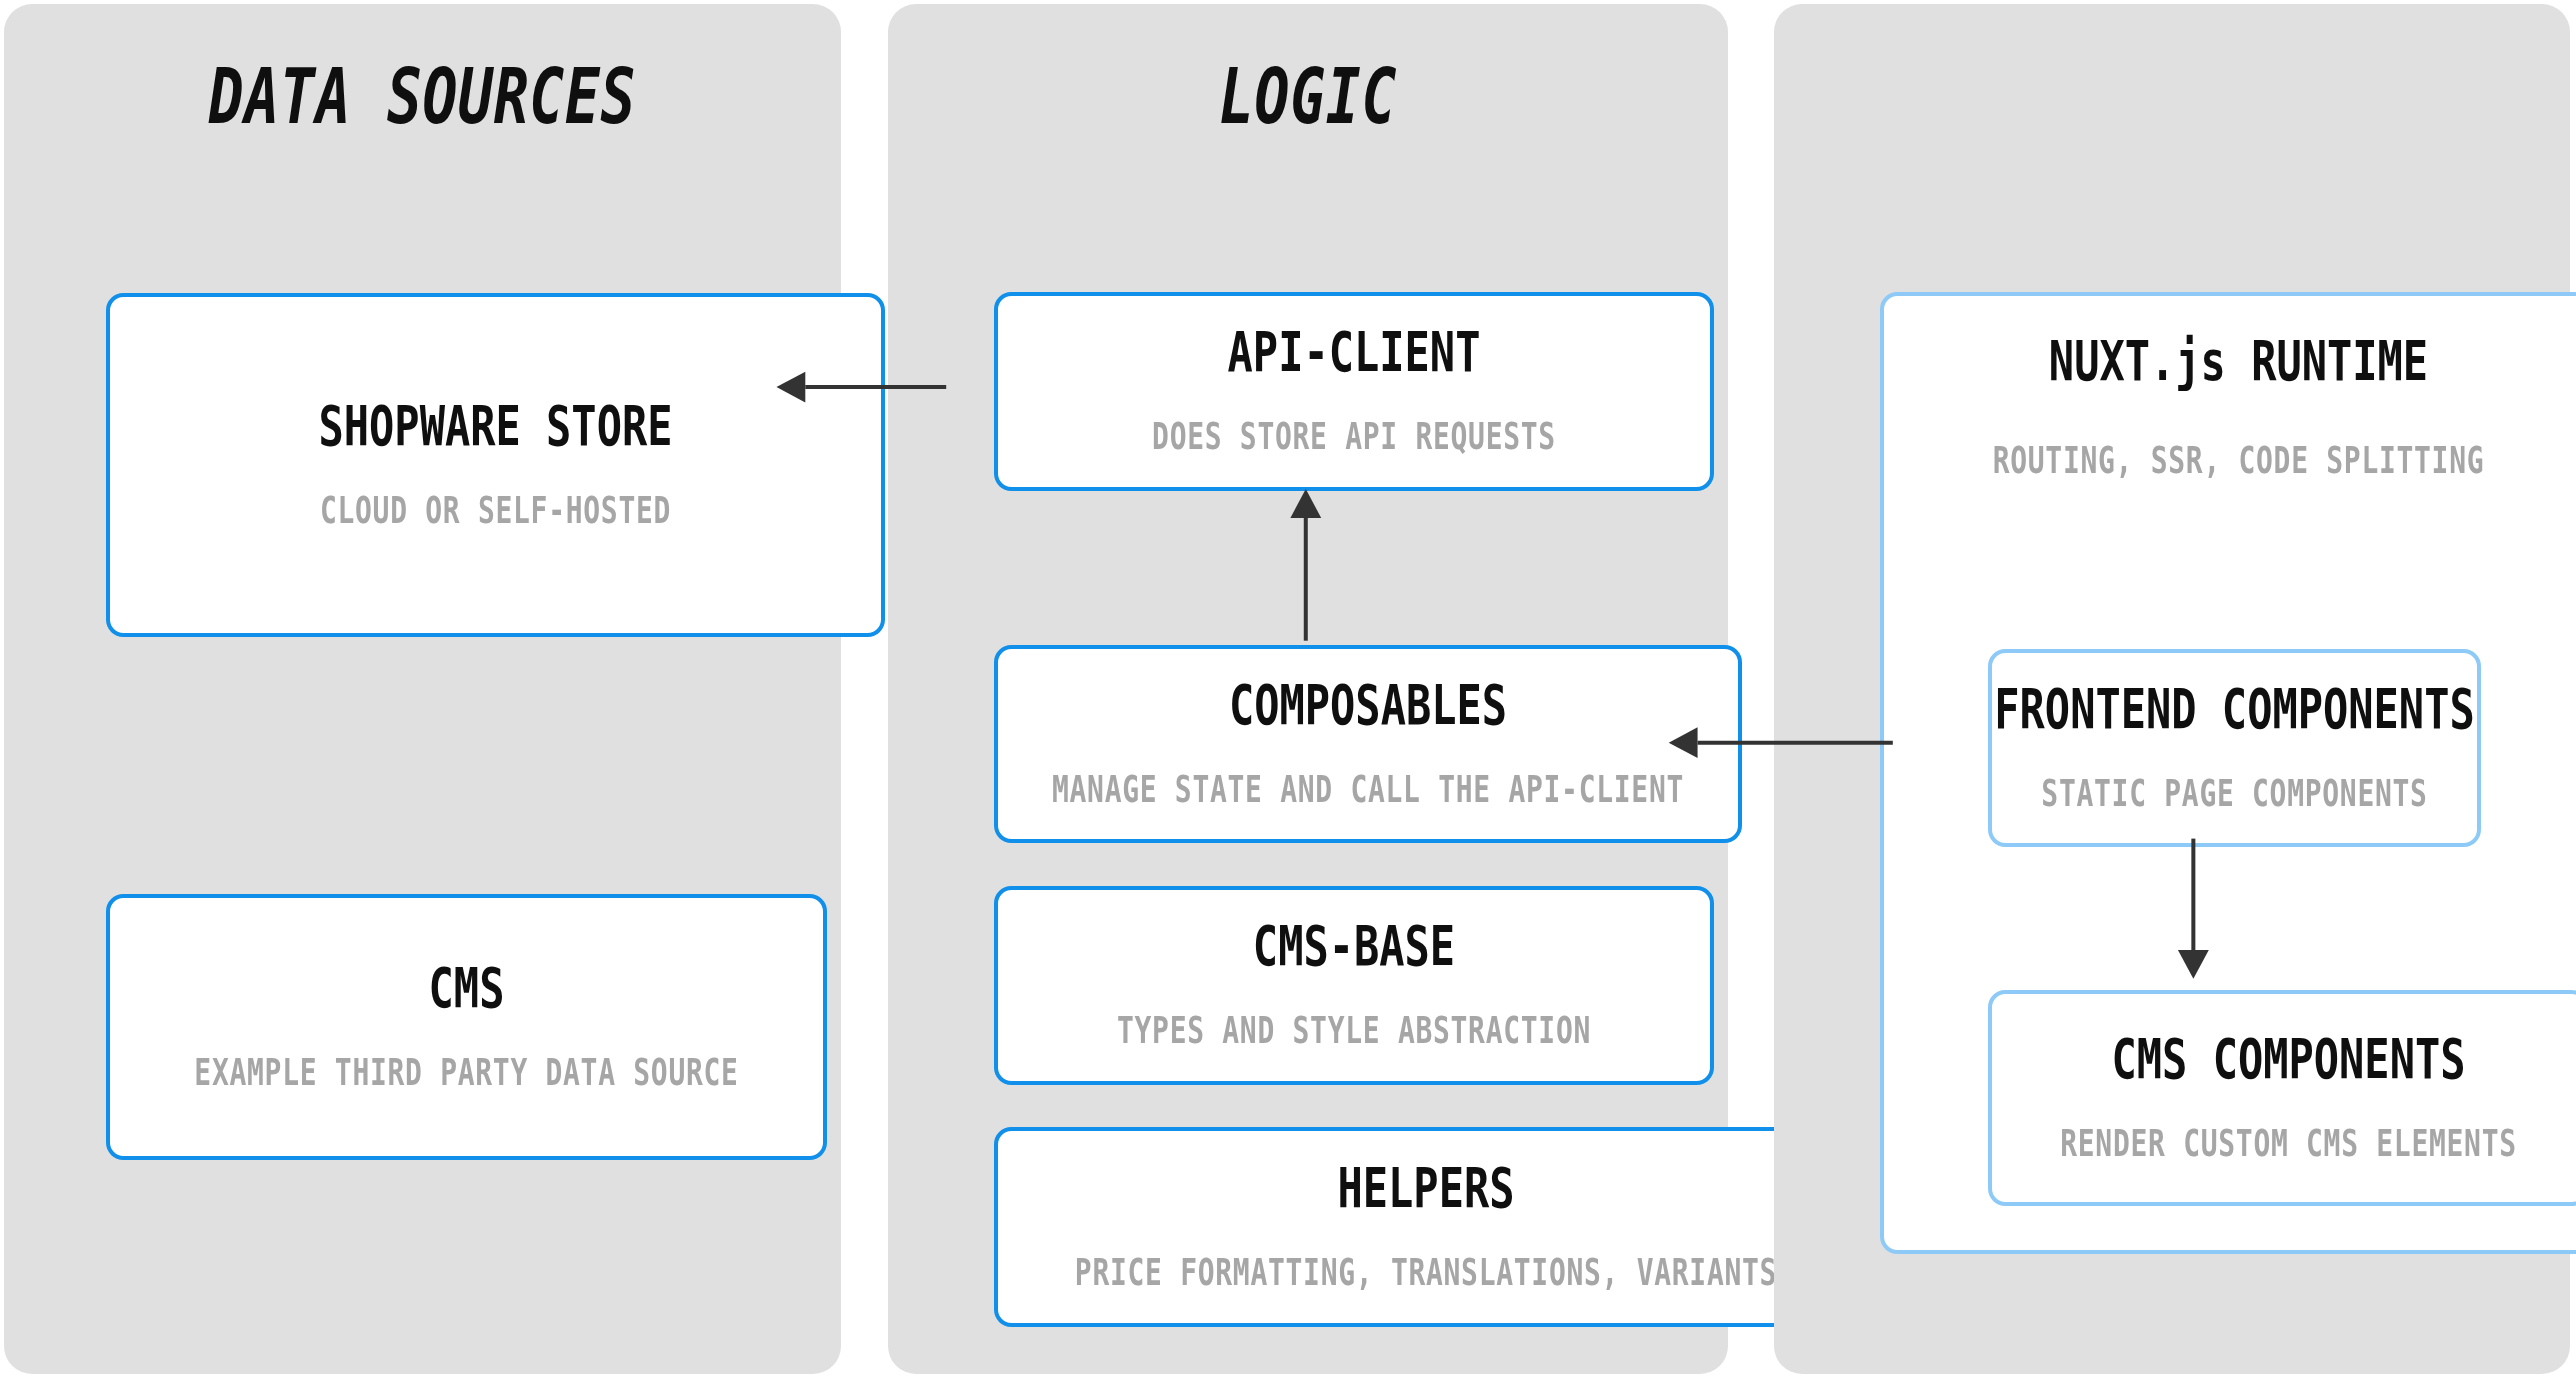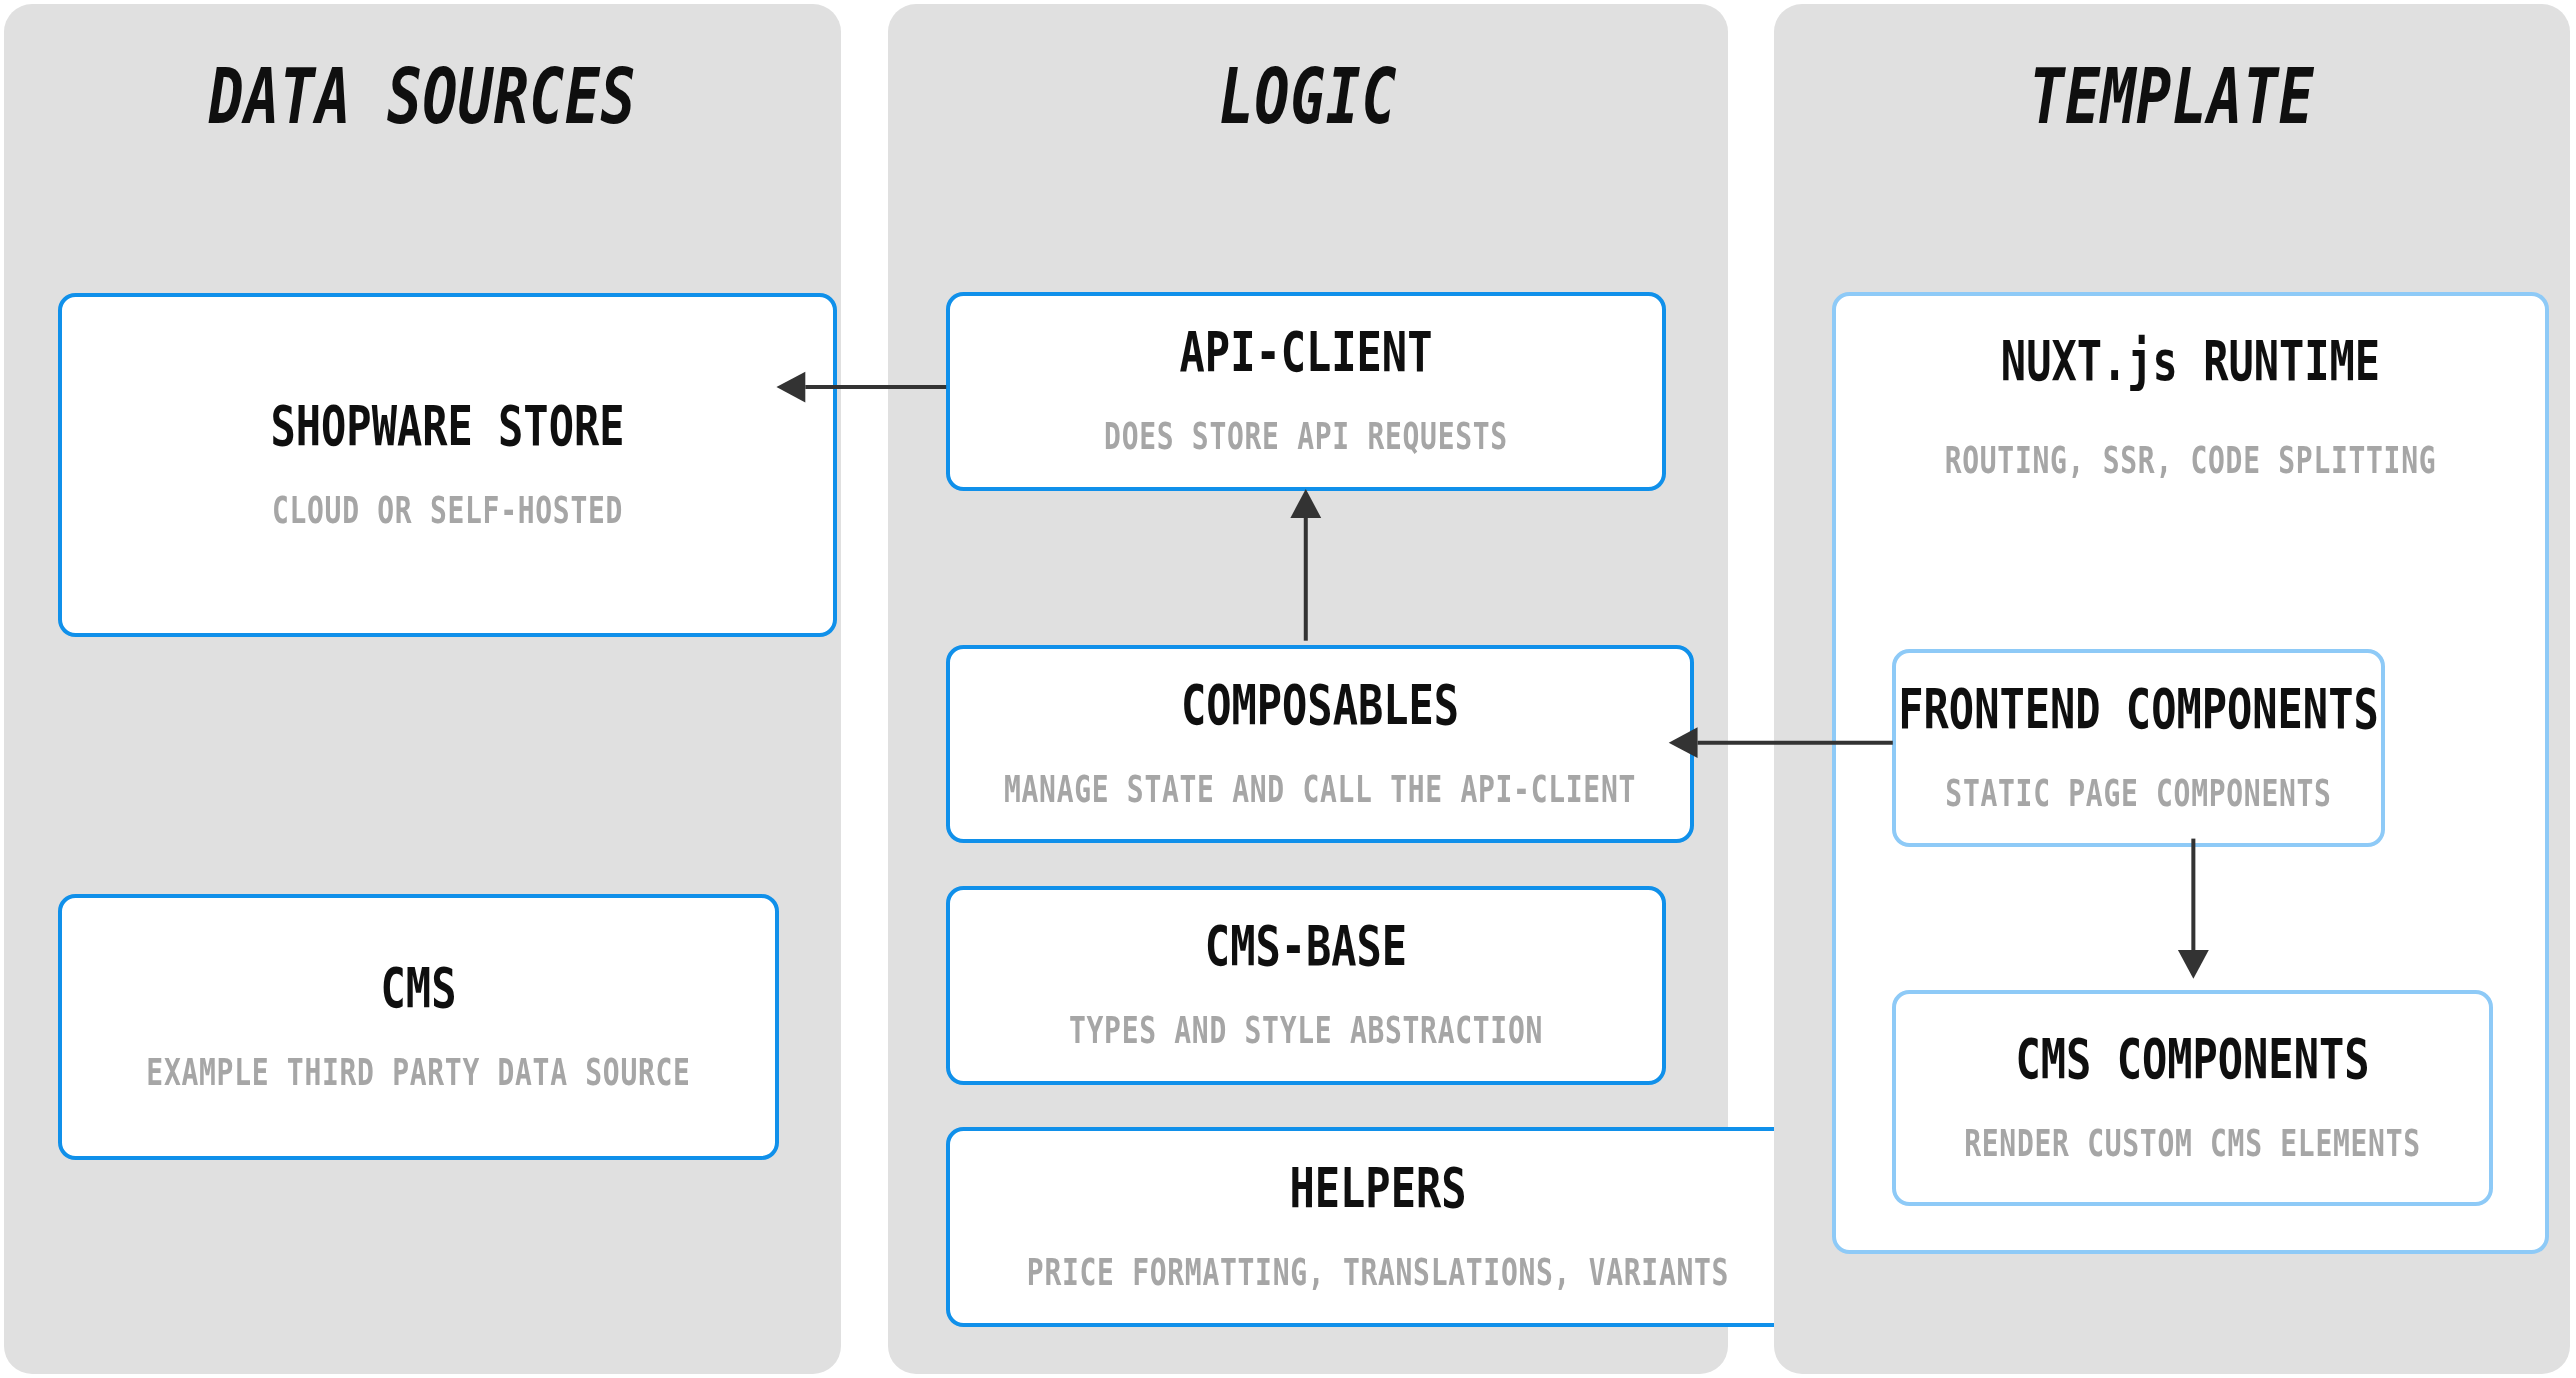--- a/index.html
+++ b/index.html
@@ -29,21 +29,21 @@
     font-size:58px;font-weight:bold;color:var(--title-black);
     letter-spacing:0.7px;white-space:nowrap;font-style:italic;
   }
   .tall{display:inline-block;transform:scaleY(1.32);transform-origin:center;}
   .node{
     position:absolute;box-sizing:border-box;
     background:#ffffff;
     border:4.7px solid var(--accent-blue);
     border-radius:17.4px;
     display:flex;flex-direction:column;align-items:center;justify-content:center;
-    gap:43px;text-align:center;
+    gap:43px;text-align:center;margin-left:48px;
   }
   .node.light{border:4px solid var(--light-blue);}
   .node.container{display:block;padding-left:16px;}
   .node-title{
     font-size:42px;font-weight:bold;color:var(--title-black);
     line-height:1.15;white-space:nowrap;
   }
   .node-sub{
     font-size:28px;font-weight:bold;color:var(--subtitle-gray);
     line-height:1.2;letter-spacing:0.7px;white-space:nowrap;
@@ -91,23 +91,20 @@
     <div class="node-sub tall">TYPES AND STYLE ABSTRACTION</div>
   </div>
 
   <div class="node" style="left:58px;top:1123px;width:864px;height:200px">
     <div class="node-title tall">HELPERS</div>
     <div class="node-sub tall">PRICE FORMATTING, TRANSLATIONS, VARIANTS</div>
   </div>
 </div>
 
 <div class="column" id="col-template">
-  <div class="col-title">
-    <span class="tall">TEMPLATE</span>
-  </div>
 
   <div class="node light container" style="left:58px;top:288px;width:717px;height:962px">
     <div class="node-title tall">NUXT.js RUNTIME</div>
     <div class="node-sub tall">ROUTING, SSR, CODE SPLITTING</div>
 
     <div class="node light" style="left:56px;top:353px;width:493px;height:198px">
       <div class="node-title tall">FRONTEND COMPONENTS</div>
       <div class="node-sub tall">STATIC PAGE COMPONENTS</div>
     </div>
 

